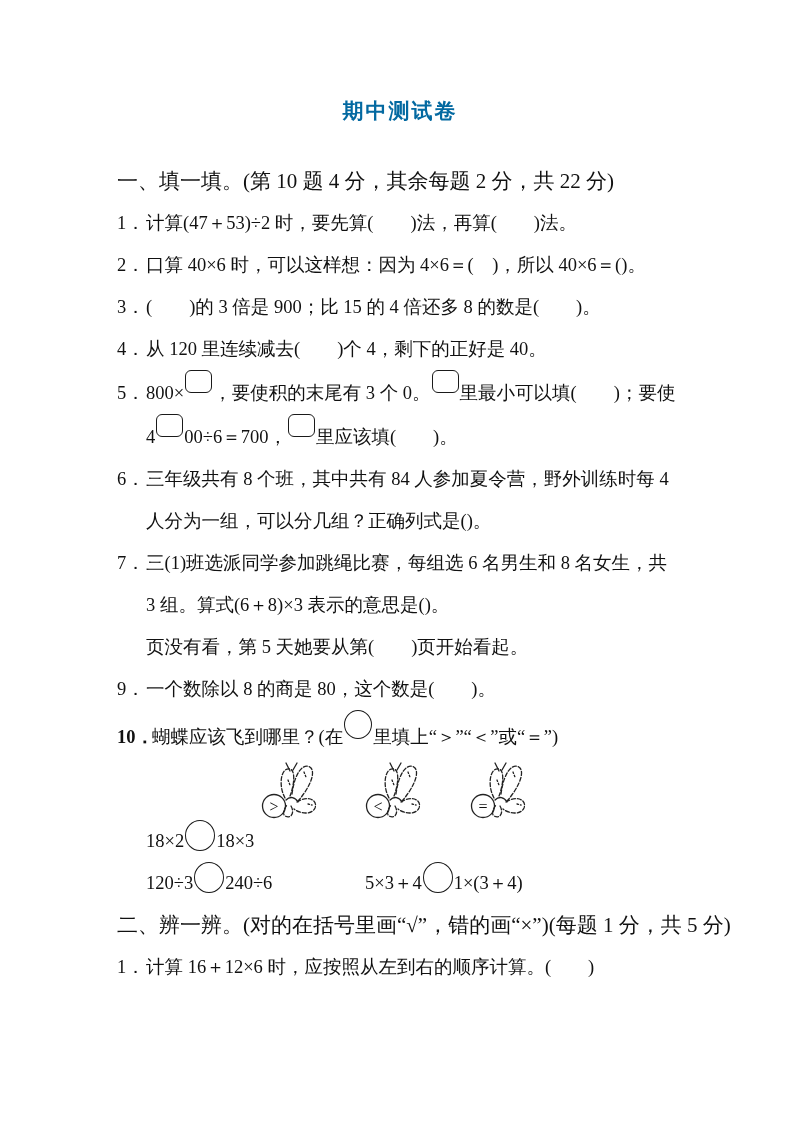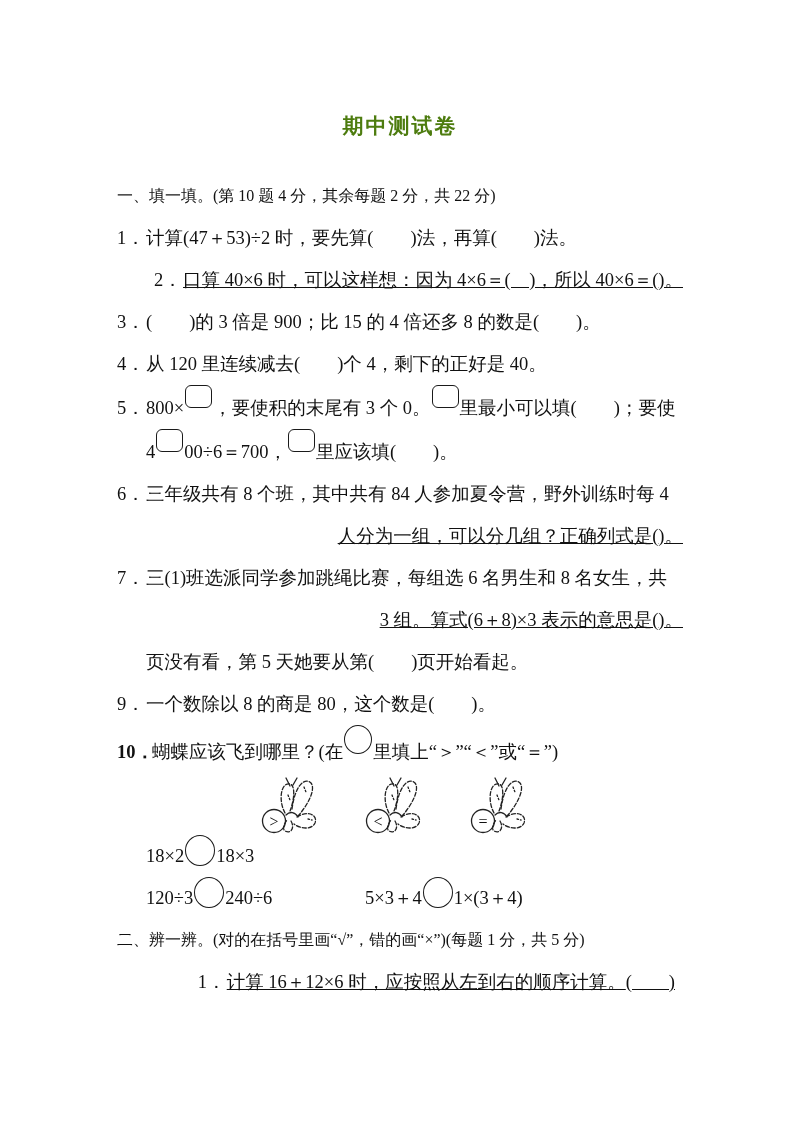--- a/index.html
+++ b/index.html
@@ -13,50 +13,49 @@
     font-size: 18.5px;
     overflow: hidden;
   }
   .content {
     position: absolute;
     left: 117px;
     top: 96px;
     width: 566px;
   }
   .doc-title {
-    margin: 17px 0 36px 0;
+    margin: 2px 0 36px 0;
     text-align: center;
     font-family: "Liberation Sans", "DejaVu Sans", sans-serif;
     font-weight: bold;
     font-size: 21px;
     letter-spacing: 2px;
     line-height: 26px;
-    color: #4d7c0f;
+    color: #0369a1;
   }
   .line {
     line-height: 42px;
     white-space: nowrap;
   }
   .indent { padding-left: 29px; }
   .flex-line {
     display: flex;
-    justify-content: flex-end;
+    justify-content: flex-start;
     align-items: baseline;
-    text-decoration: underline;
   }
   .num {
     display: inline-block;
     width: 29px;
   }
   .num-wide {
     display: inline-block;
     width: 35px;
     font-weight: bold;
   }
-  .section-header { font-size: 16px; }
+  .section-header { font-size: 21px; }
   
   .blank-box {
     display: inline-block;
     width: 25px;
     height: 21px;
     border: 1.6px solid #1a1a1a;
     border-radius: 6px;
     vertical-align: 6px;
     margin: 0 1px;
   }

